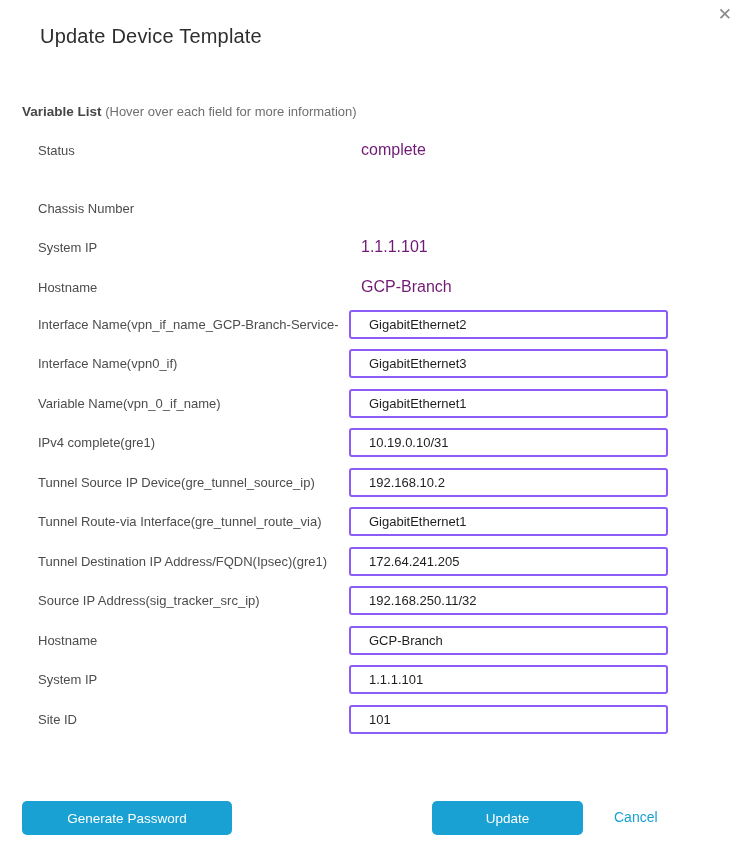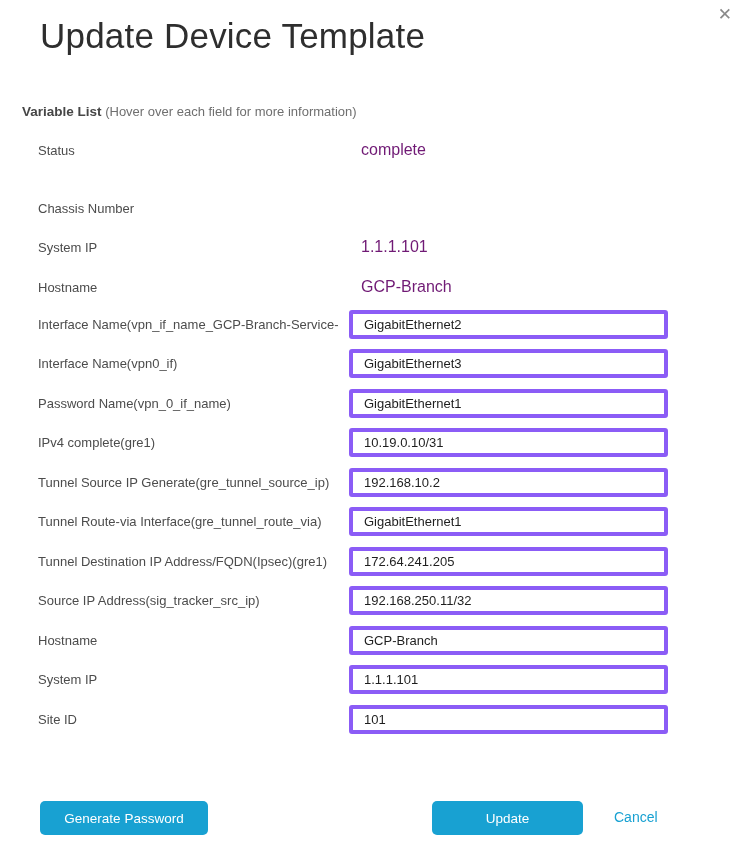--- a/index.html
+++ b/index.html
@@ -19,21 +19,21 @@
     font-size: 17px;
     color: #8a8a8a;
     cursor: pointer;
     font-weight: 400;
     line-height: 20px;
     padding: 2px 4px;
   }
 
   .title {
     margin: 18px 0 0 40px;
-    font-size: 35px;
+    font-size: 20px;
     line-height: 36px;
     font-weight: 400;
     color: #2e2e2e;
     letter-spacing: 0.2px;
   }
 
   .section-heading {
     margin: 49px 0 0 22px;
     font-size: 13px;
     line-height: 17px;
@@ -67,41 +67,41 @@
   }
   .mb38 { margin-bottom: 38px; }
   .mb19 { margin-bottom: 19px; }
   .mb20 { margin-bottom: 20px; }
   .mb12 { margin-bottom: 12px; }
 
   .input-row { height: 30px; margin-bottom: 9.5px; }
   .text-input {
     width: 319px;
     height: 29px;
-    border: 4px solid #8b5cf6;
+    border: 2px solid #8b5cf6;
     border-radius: 3px;
-    padding: 0 11px;
+    padding: 0 18px;
     font-family: "Liberation Sans", sans-serif;
     font-size: 13px;
     color: #1e1e1e;
     background: #fff;
     outline: none;
   }
 
   .btn {
     position: absolute;
     border: none;
     border-radius: 5px;
     background: var(--accent, #18a1d2);
     color: #ffffff;
     font-family: "Liberation Sans", sans-serif;
     font-size: 13.5px;
     cursor: pointer;
   }
-  .btn-generate { left: 40px;  top: 801px; width: 168px; height: 34px; }
+  .btn-generate { left: 22px;  top: 801px; width: 210px; height: 34px; }
   .btn-update   { left: 432px; top: 801px; width: 151px; height: 34px; }
   .cancel-link {
     position: absolute;
     left: 614px;
     top: 809px;
     font-size: 14px;
     color: var(--accent, #18a1d2);
     cursor: pointer;
     text-decoration: none;
   }
@@ -141,29 +141,29 @@
 
     <div class="row input-row">
       <div class="label">Interface Name(vpn_if_name_GCP-Branch-Service-</div>
       <input type="text" class="text-input" value="GigabitEthernet2" style="">
     </div>
     <div class="row input-row">
       <div class="label">Interface Name(vpn0_if)</div>
       <input type="text" class="text-input" value="GigabitEthernet3" style="">
     </div>
     <div class="row input-row">
-      <div class="label">Password Name(vpn_0_if_name)</div>
+      <div class="label">Variable Name(vpn_0_if_name)</div>
       <input type="text" class="text-input" value="GigabitEthernet1" style="">
     </div>
     <div class="row input-row">
       <div class="label">IPv4 complete(gre1)</div>
       <input type="text" class="text-input" value="10.19.0.10/31" style="">
     </div>
     <div class="row input-row">
-      <div class="label">Tunnel Source IP Generate(gre_tunnel_source_ip)</div>
+      <div class="label">Tunnel Source IP Device(gre_tunnel_source_ip)</div>
       <input type="text" class="text-input" value="192.168.10.2" style="">
     </div>
     <div class="row input-row">
       <div class="label">Tunnel Route-via Interface(gre_tunnel_route_via)</div>
       <input type="text" class="text-input" value="GigabitEthernet1" style="">
     </div>
     <div class="row input-row">
       <div class="label">Tunnel Destination IP Address/FQDN(Ipsec)(gre1)</div>
       <input type="text" class="text-input" value="172.64.241.205" style="">
     </div>

